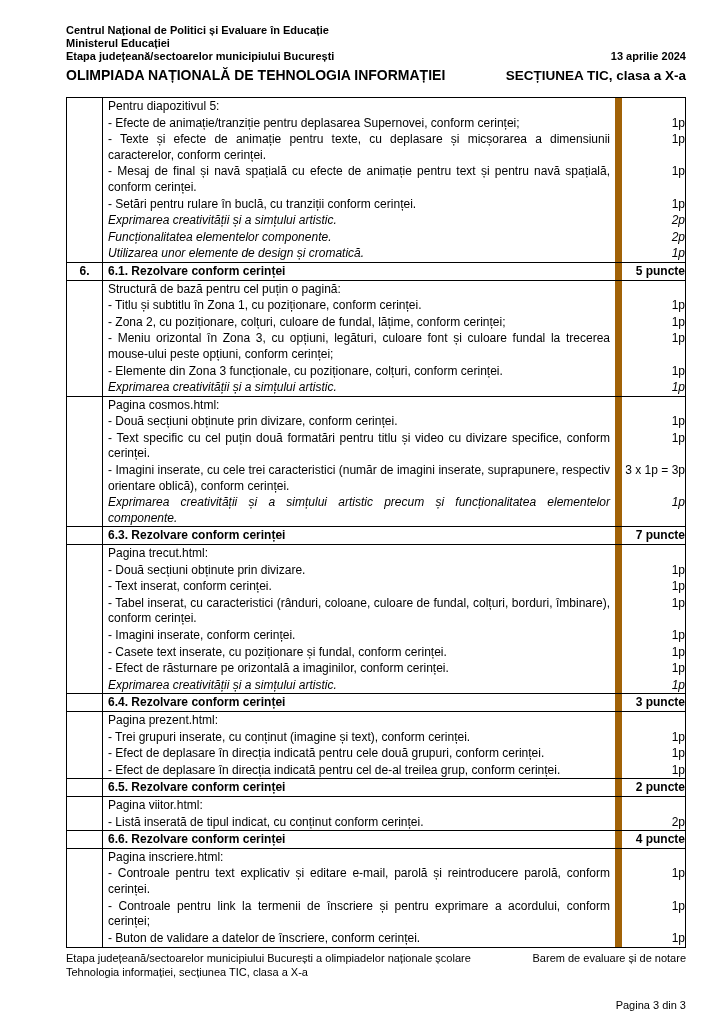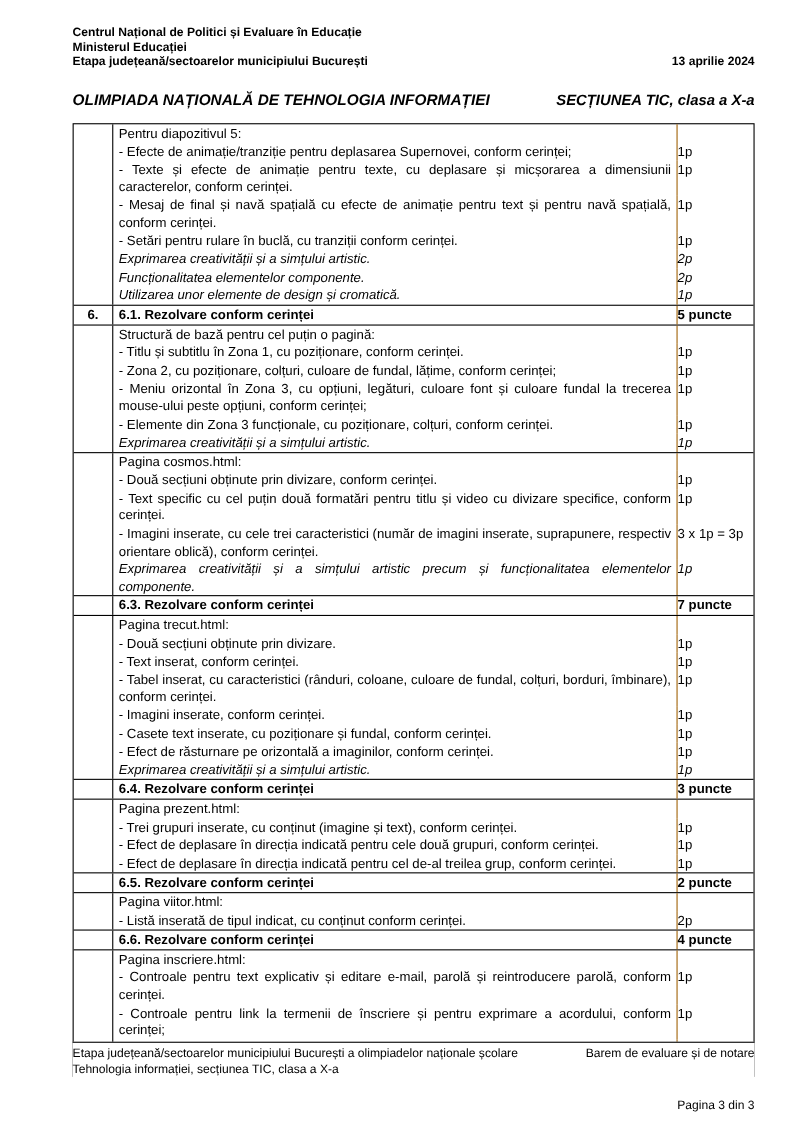--- a/index.html
+++ b/index.html
@@ -6,34 +6,34 @@
   html, body { background:#ffffff; }
   body {
     width:724px; min-height:1024px; position:relative;
     color:#000; font-family:"Liberation Sans", sans-serif;
   }
   .page { padding:24px 38px 0 66px; }
 
   
   .hdr-small { font-size:11px; font-weight:bold; line-height:13px; }
   .hdr-row { display:flex; justify-content:space-between; align-items:baseline; }
-  .hdr-title { font-size:14px; font-weight:bold; line-height:18px; margin-top:18px;font-style:italic; }
+  .hdr-title { font-size:14px; font-weight:bold; line-height:18px; margin-top:3px; }
   .hdr-title-right { font-size:13.5px; font-weight:bold; }
 
   
   .rubric { border:1px solid #000; margin-top:12px; font-size:12px; }
   .trow { display:flex; border-top:1px solid #000; }
   .trow:first-child { border-top:0; }
   .cell-num { flex:0 0 36px; width:36px; border-right:1px solid #000;
               text-align:center; font-weight:bold; line-height:15.6px; padding-top:1px; }
   .cell-body { flex:1; display:flex; flex-direction:column; min-width:0; }
   .item { display:flex; align-items:stretch; }
   .item-text { flex:1; min-width:0; padding:1px 5px 0 5px; line-height:15.6px; text-align:justify; }
-  .item-pts { flex:0 0 70px; width:70px; border-left:1px solid #a16207;
-              text-align:left; line-height:15.6px; padding-top:1px; }
+  .item-pts { flex:0 0 70px; width:70px; border-left:7px solid #a16207;
+              text-align:right; line-height:15.6px; padding-top:1px; }
   .bold { font-weight:bold; }
   .italic { font-style:italic; }
   .section-item .item-text { text-align:left; }
 
   
   .footer { position:absolute; left:66px; right:38px; bottom:12px; font-size:11px; line-height:14px; background:#fff; }
   .footer-rule { border-top:1px solid #000; padding-top:3px; }
   .footer-row { display:flex; justify-content:space-between; }
   .footer-page { text-align:right; margin-top:19px; }
 </style>

